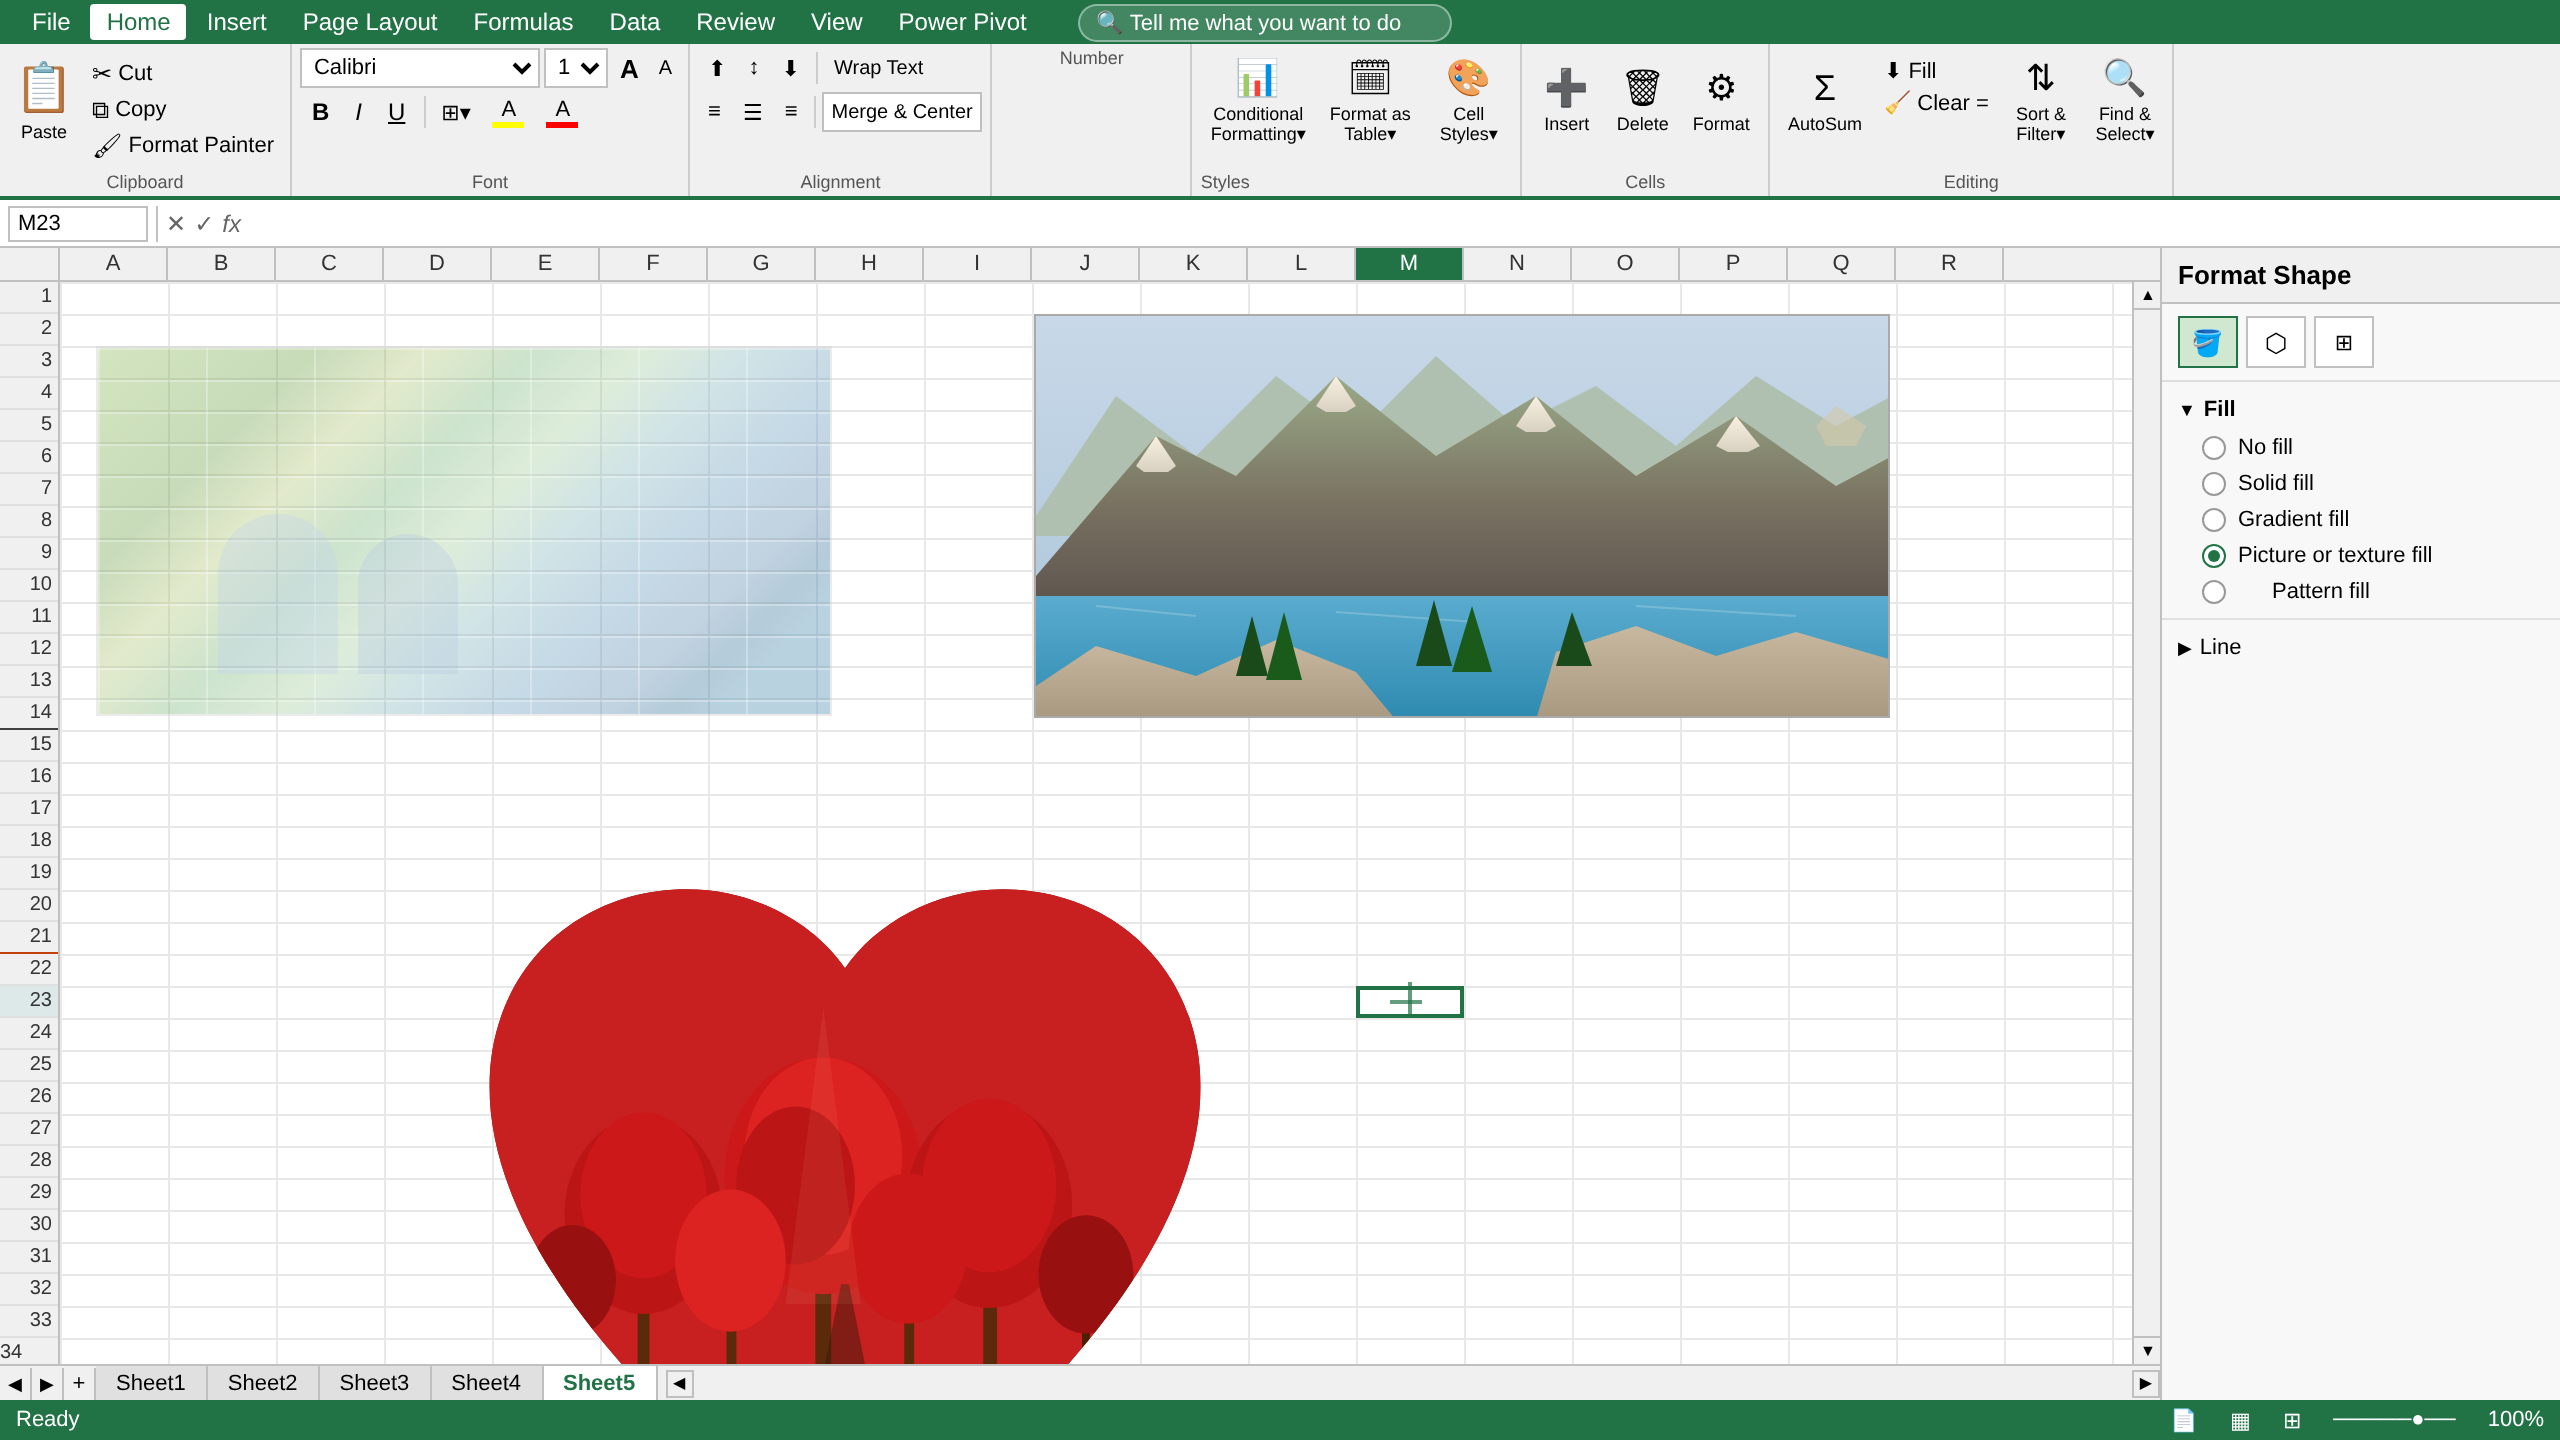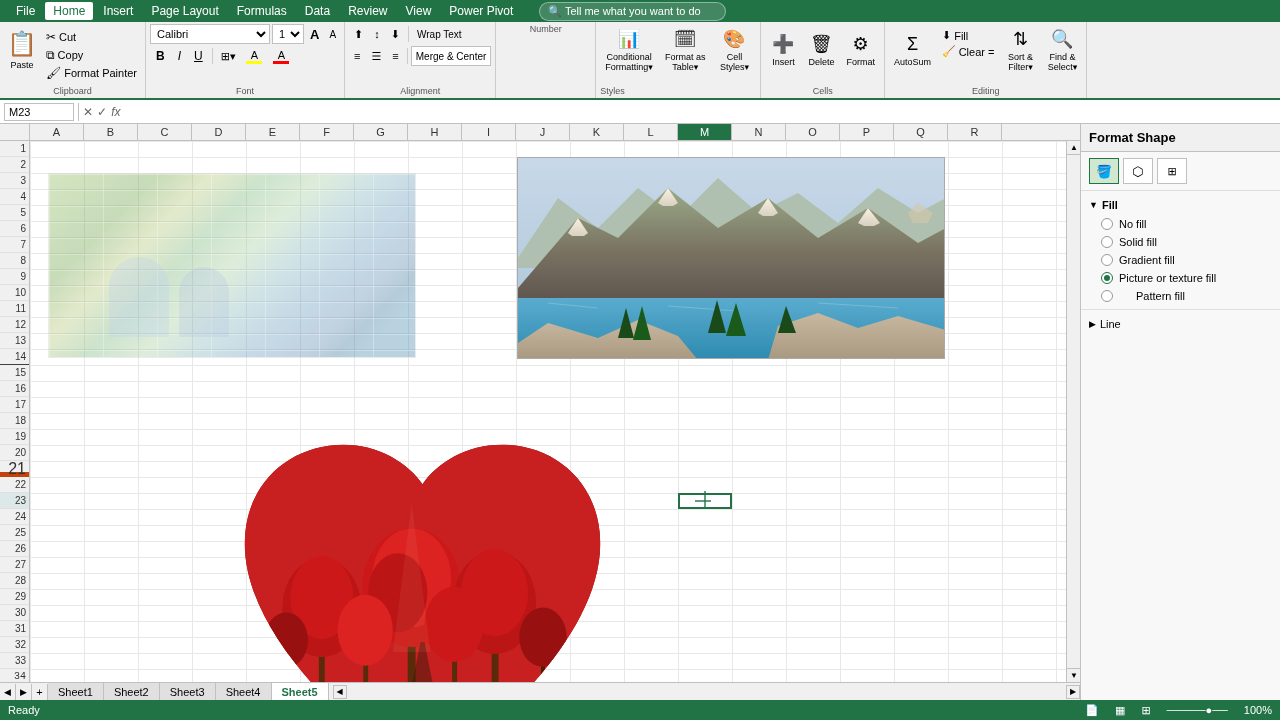--- a/index.html
+++ b/index.html
@@ -218,34 +218,34 @@
         <div style="height:16px; line-height:16px; text-align:right; padding-right:3px; font-size:10px; color:#333; border-bottom:1px solid #e0e0e0;">11</div>
         <div style="height:16px; line-height:16px; text-align:right; padding-right:3px; font-size:10px; color:#333; border-bottom:1px solid #e0e0e0;">12</div>
         <div style="height:16px; line-height:16px; text-align:right; padding-right:3px; font-size:10px; color:#333; border-bottom:1px solid #e0e0e0;">13</div>
         <div style="height:16px; line-height:16px; text-align:right; padding-right:3px; font-size:10px; color:#333; border-bottom:1px solid #404040;">14</div>
         <div style="height:16px; line-height:16px; text-align:right; padding-right:3px; font-size:10px; color:#333; border-bottom:1px solid #e0e0e0;">15</div>
         <div style="height:16px; line-height:16px; text-align:right; padding-right:3px; font-size:10px; color:#333; border-bottom:1px solid #e0e0e0;">16</div>
         <div style="height:16px; line-height:16px; text-align:right; padding-right:3px; font-size:10px; color:#333; border-bottom:1px solid #e0e0e0;">17</div>
         <div style="height:16px; line-height:16px; text-align:right; padding-right:3px; font-size:10px; color:#333; border-bottom:1px solid #e0e0e0;">18</div>
         <div style="height:16px; line-height:16px; text-align:right; padding-right:3px; font-size:10px; color:#333; border-bottom:1px solid #e0e0e0;">19</div>
         <div style="height:16px; line-height:16px; text-align:right; padding-right:3px; font-size:10px; color:#333; border-bottom:1px solid #e0e0e0;">20</div>
-        <div style="height:16px; line-height:16px; text-align:right; padding-right:3px; font-size:16px; color:#333; border-bottom:5px solid #c2410c;">21</div>
+        <div style="height:16px; line-height:16px; text-align:right; padding-right:3px; font-size:10px; color:#333; border-bottom:1px solid #c2410c;">21</div>
         <div style="height:16px; line-height:16px; text-align:right; padding-right:3px; font-size:10px; color:#333; border-bottom:1px solid #e0e0e0;">22</div>
         <div style="height:16px; line-height:16px; text-align:right; padding-right:3px; font-size:10px; color:#333; border-bottom:1px solid #e0e0e0; background:#dde8e8;">23</div>
         <div style="height:16px; line-height:16px; text-align:right; padding-right:3px; font-size:10px; color:#333; border-bottom:1px solid #e0e0e0;">24</div>
         <div style="height:16px; line-height:16px; text-align:right; padding-right:3px; font-size:10px; color:#333; border-bottom:1px solid #e0e0e0;">25</div>
         <div style="height:16px; line-height:16px; text-align:right; padding-right:3px; font-size:10px; color:#333; border-bottom:1px solid #e0e0e0;">26</div>
         <div style="height:16px; line-height:16px; text-align:right; padding-right:3px; font-size:10px; color:#333; border-bottom:1px solid #e0e0e0;">27</div>
         <div style="height:16px; line-height:16px; text-align:right; padding-right:3px; font-size:10px; color:#333; border-bottom:1px solid #e0e0e0;">28</div>
         <div style="height:16px; line-height:16px; text-align:right; padding-right:3px; font-size:10px; color:#333; border-bottom:1px solid #e0e0e0;">29</div>
         <div style="height:16px; line-height:16px; text-align:right; padding-right:3px; font-size:10px; color:#333; border-bottom:1px solid #e0e0e0;">30</div>
         <div style="height:16px; line-height:16px; text-align:right; padding-right:3px; font-size:10px; color:#333; border-bottom:1px solid #e0e0e0;">31</div>
         <div style="height:16px; line-height:16px; text-align:right; padding-right:3px; font-size:10px; color:#333; border-bottom:1px solid #e0e0e0;">32</div>
         <div style="height:16px; line-height:16px; text-align:right; padding-right:3px; font-size:10px; color:#333; border-bottom:1px solid #e0e0e0;">33</div>
-        <div style="height:16px; line-height:16px; text-align:right; padding-right:3px; font-size:10px; color:#333; border-bottom:2px solid #0ea5e9;font-family:Liberation Mono, monospace;">34</div>
+        <div style="height:16px; line-height:16px; padding-right:3px; font-size:10px; color:#333; border-bottom:2px solid #0ea5e9;">34</div>
 
       </div>
 
       <div style="flex:1; position:relative; background:white; cursor:cell;">
 
         <div style="position:absolute; top:0; left:0; width:100%; height:100%;
           background-image: linear-gradient(to right, #e8e8e8 1px, transparent 1px), linear-gradient(to bottom, #e8e8e8 1px, transparent 1px);
           background-size: 54px 16px; pointer-events:none; z-index:0;"></div>
 
         <div style="position:absolute; left:18px; top:32px; width:368px; height:185px; background: linear-gradient(135deg, #8fbc5a 0%, #6fa34a 20%, #b5c97a 30%, #7cb87c 40%, #a8d0a0 50%, #85b8c0 60%, #6a9ebf 70%, #5e8ab0 80%, #3d7a9e 85%, #4a8caf 90%); opacity:0.38; border:1px solid #ccc; overflow:hidden; z-index:1;">

